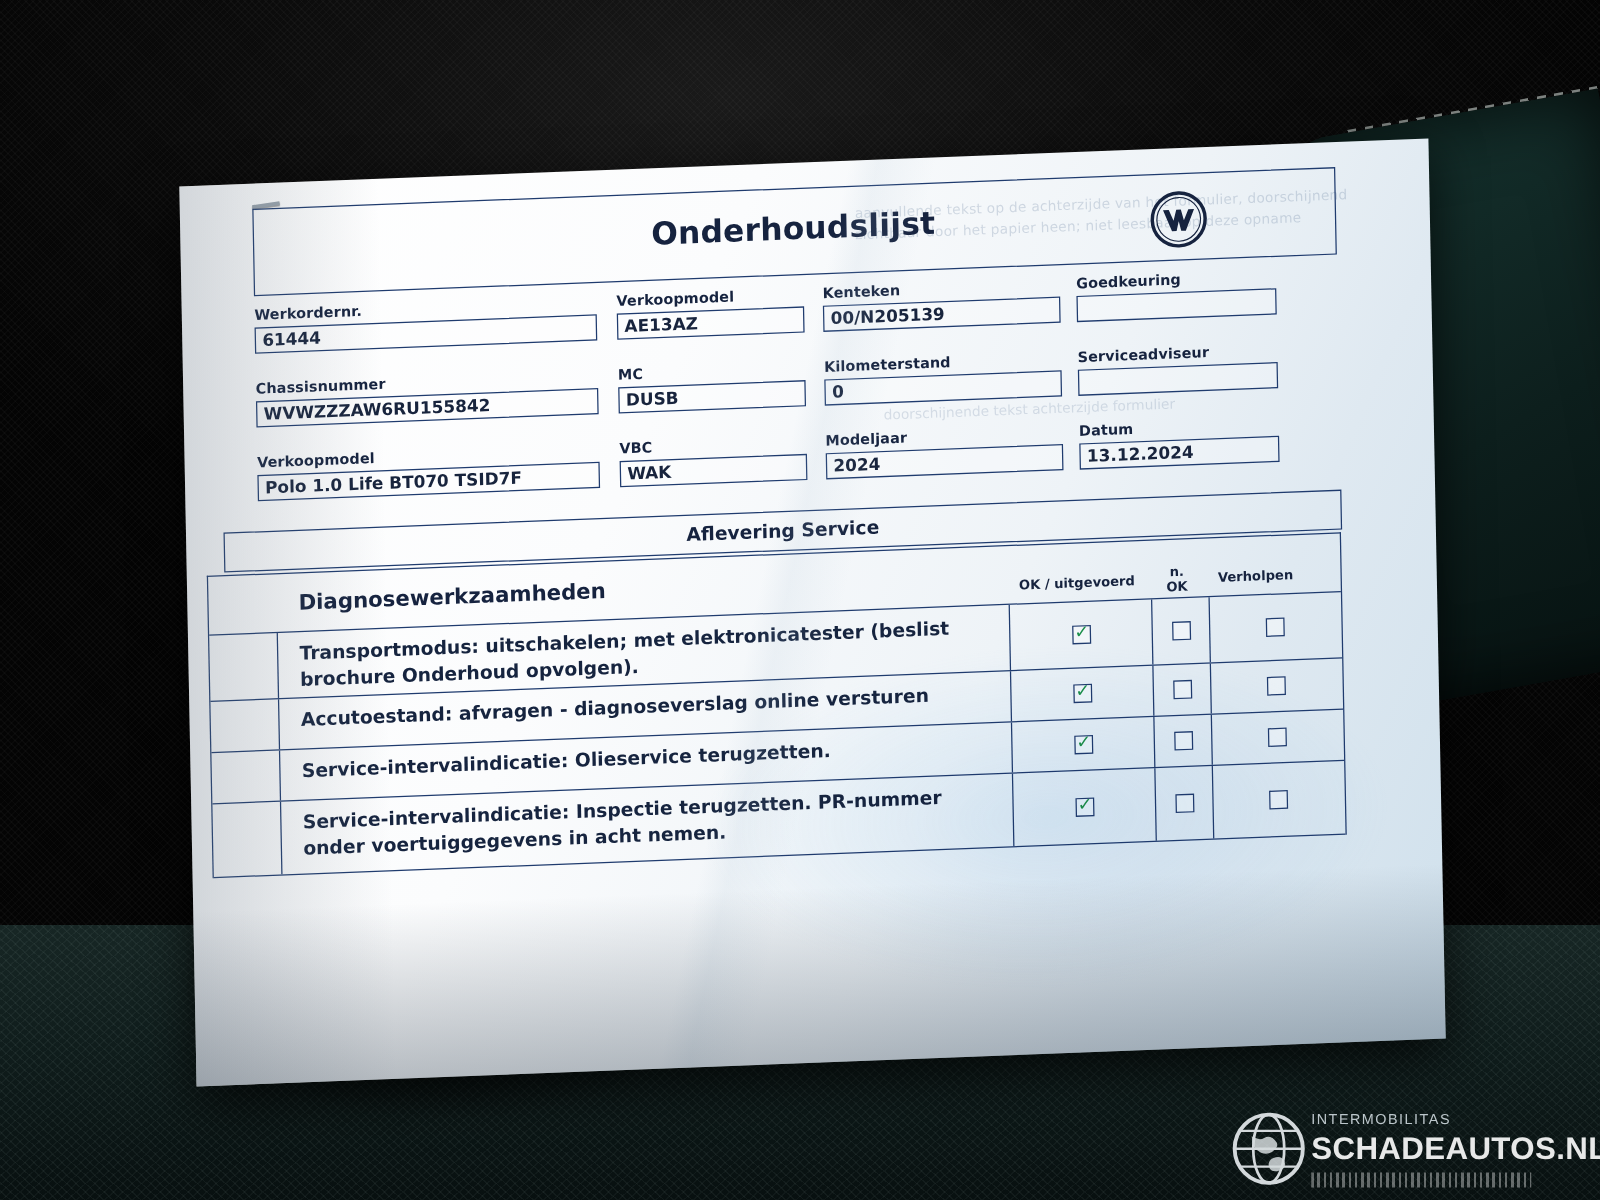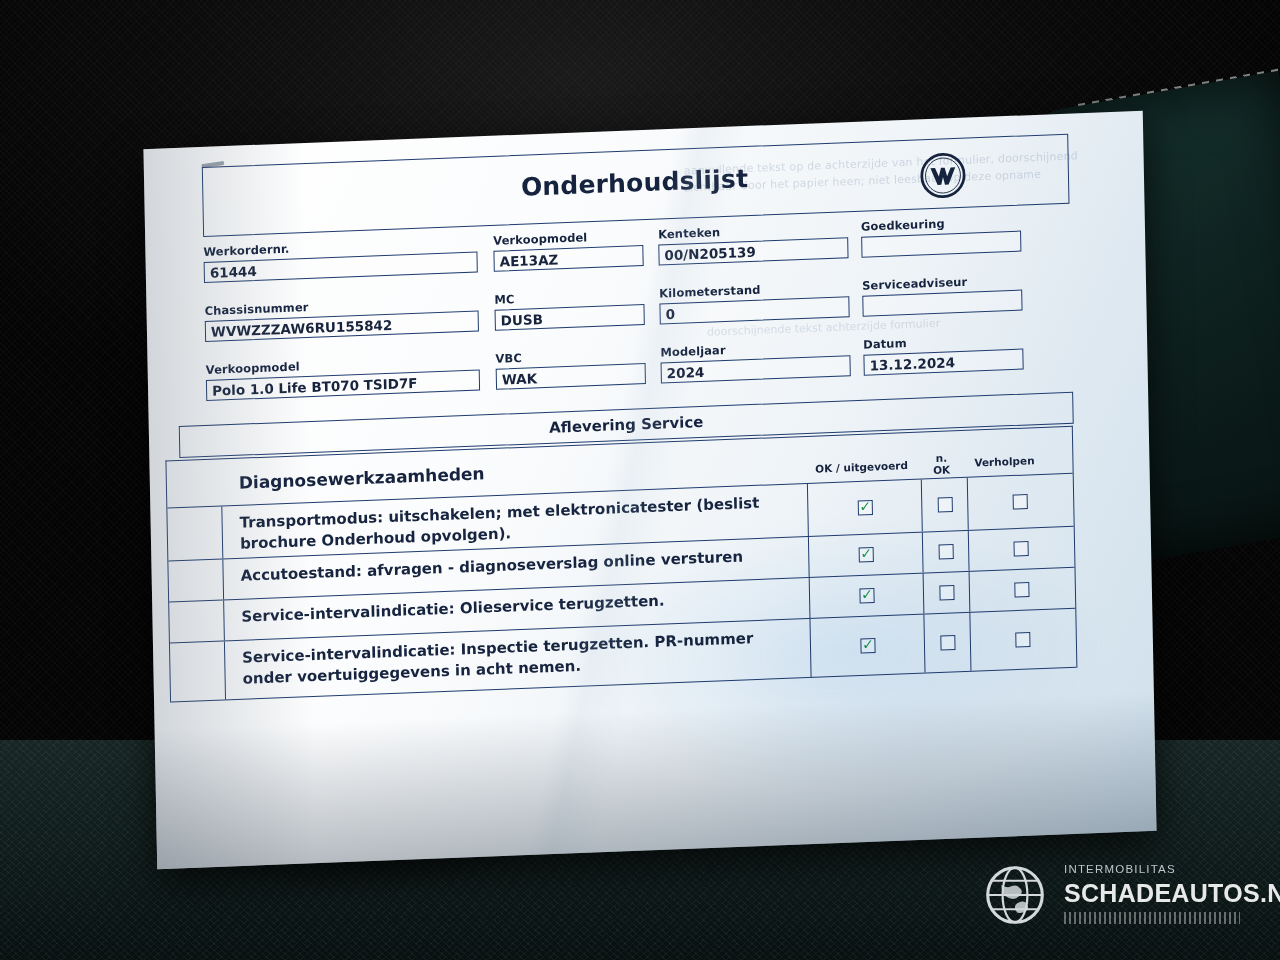--- a/index.html
+++ b/index.html
@@ -352,22 +352,22 @@
   .r4 { height: 58px; }
 
   
   #watermark {
     position: absolute;
     right: 16px;
     bottom: 10px;
     width: 280px;
     height: 86px;
     display: flex;
-    align-items: flex-start;
-    gap: 18px;
+    align-items: flex-end;
+    gap: 3px;
     opacity: 0.9;
   }
   .wm-globe {
     width: 62px; height: 62px;
     flex: 0 0 62px;
   }
   .wm-text {
     color: #e8eef2;
     line-height: 1;
   }

